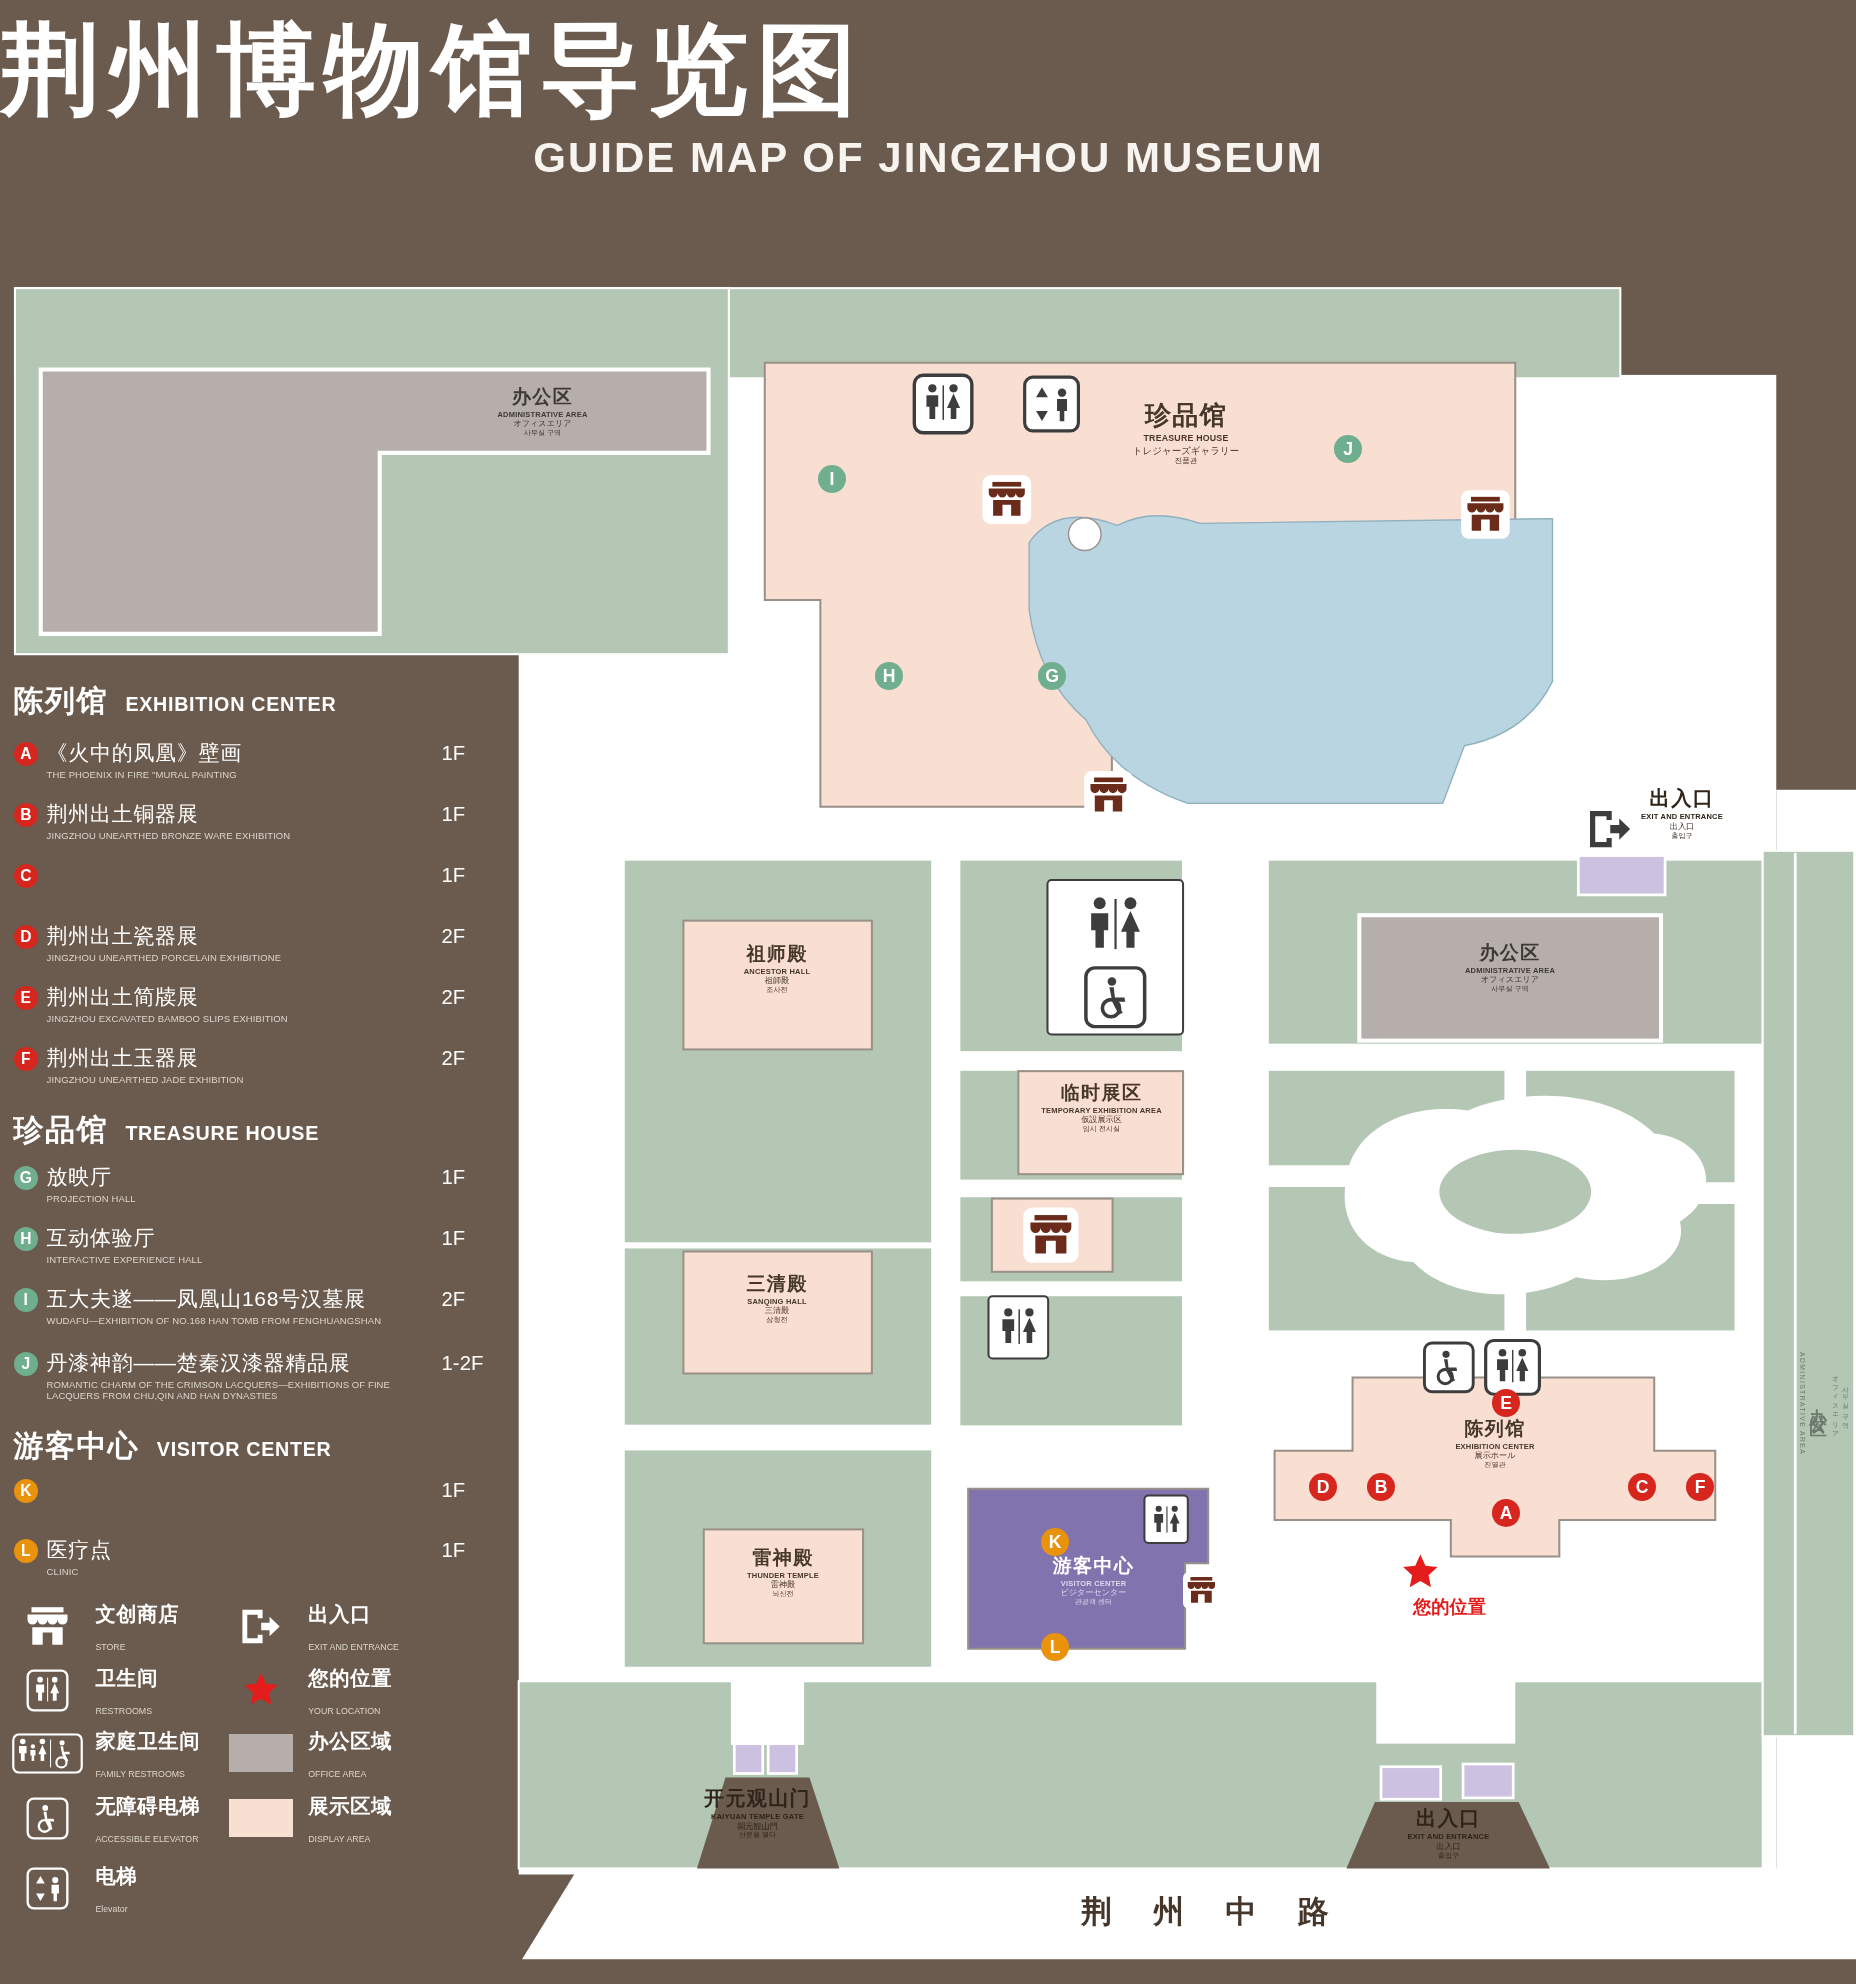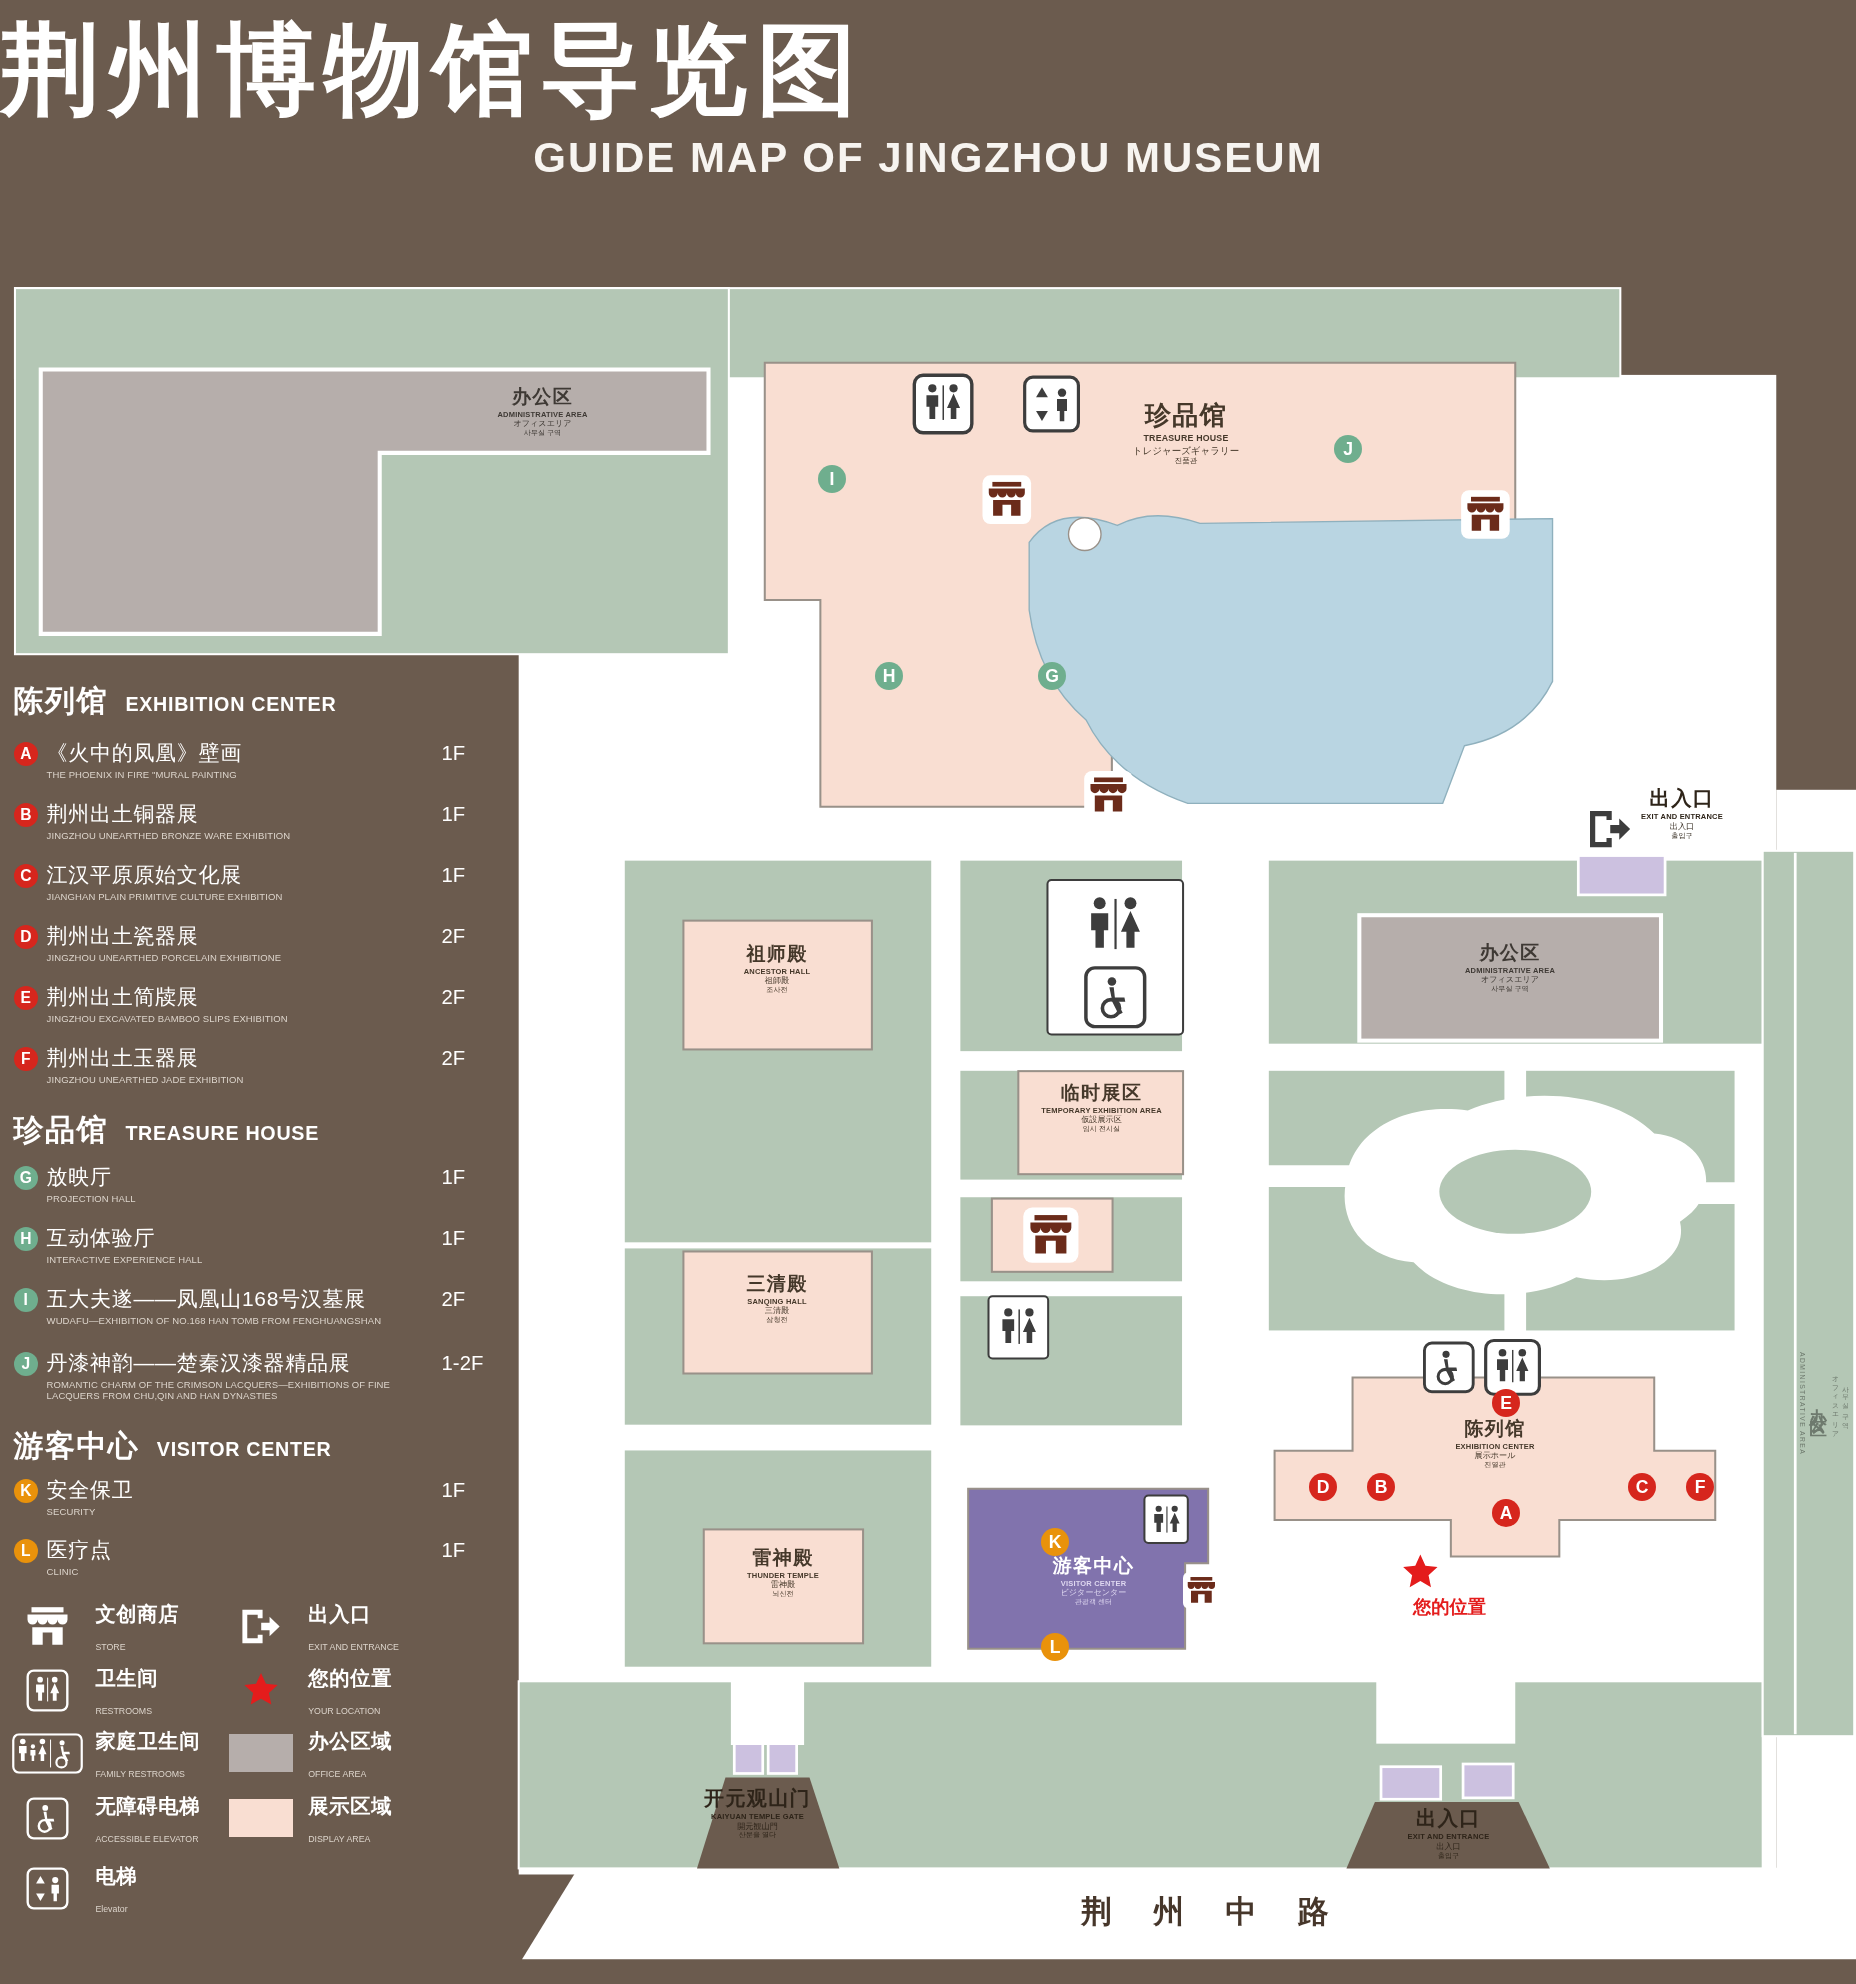--- a/index.html
+++ b/index.html
@@ -350,24 +350,20 @@
   <div class="srow" style="top:800px">
     <div class="sbadge c-red">B</div>
     <div class="stext">
         <div class="scn">荆州出土铜器展</div>
       <div class="sen">JINGZHOU UNEARTHED BRONZE WARE EXHIBITION</div>
       </div>
     <div class="sfloor">1F</div>
   </div>
   <div class="srow" style="top:861px">
     <div class="sbadge c-red">C</div>
-    <div class="stext">
-        <div class="scn">江汉平原原始文化展</div>
-      <div class="sen">JIANGHAN PLAIN PRIMITIVE CULTURE EXHIBITION</div>
-      </div>
     <div class="sfloor">1F</div>
   </div>
   <div class="srow" style="top:922px">
     <div class="sbadge c-red">D</div>
     <div class="stext">
         <div class="scn">荆州出土瓷器展</div>
       <div class="sen">JINGZHOU UNEARTHED PORCELAIN EXHIBITIONE</div>
       </div>
     <div class="sfloor">2F</div>
   </div>
@@ -426,24 +422,20 @@
     <div class="sfloor">1-2F</div>
   </div>
 
   <div class="ssec" style="top:1426px">
     <span class="ssec-cn">游客中心</span>
     <span class="ssec-en">VISITOR CENTER</span>
   </div>
 
   <div class="srow" style="top:1476px">
     <div class="sbadge c-orange">K</div>
-    <div class="stext">
-        <div class="scn">安全保卫</div>
-      <div class="sen">SECURITY</div>
-      </div>
     <div class="sfloor">1F</div>
   </div>
   <div class="srow" style="top:1536px">
     <div class="sbadge c-orange">L</div>
     <div class="stext">
         <div class="scn">医疗点</div>
       <div class="sen">CLINIC</div>
       </div>
     <div class="sfloor">1F</div>
   </div>

